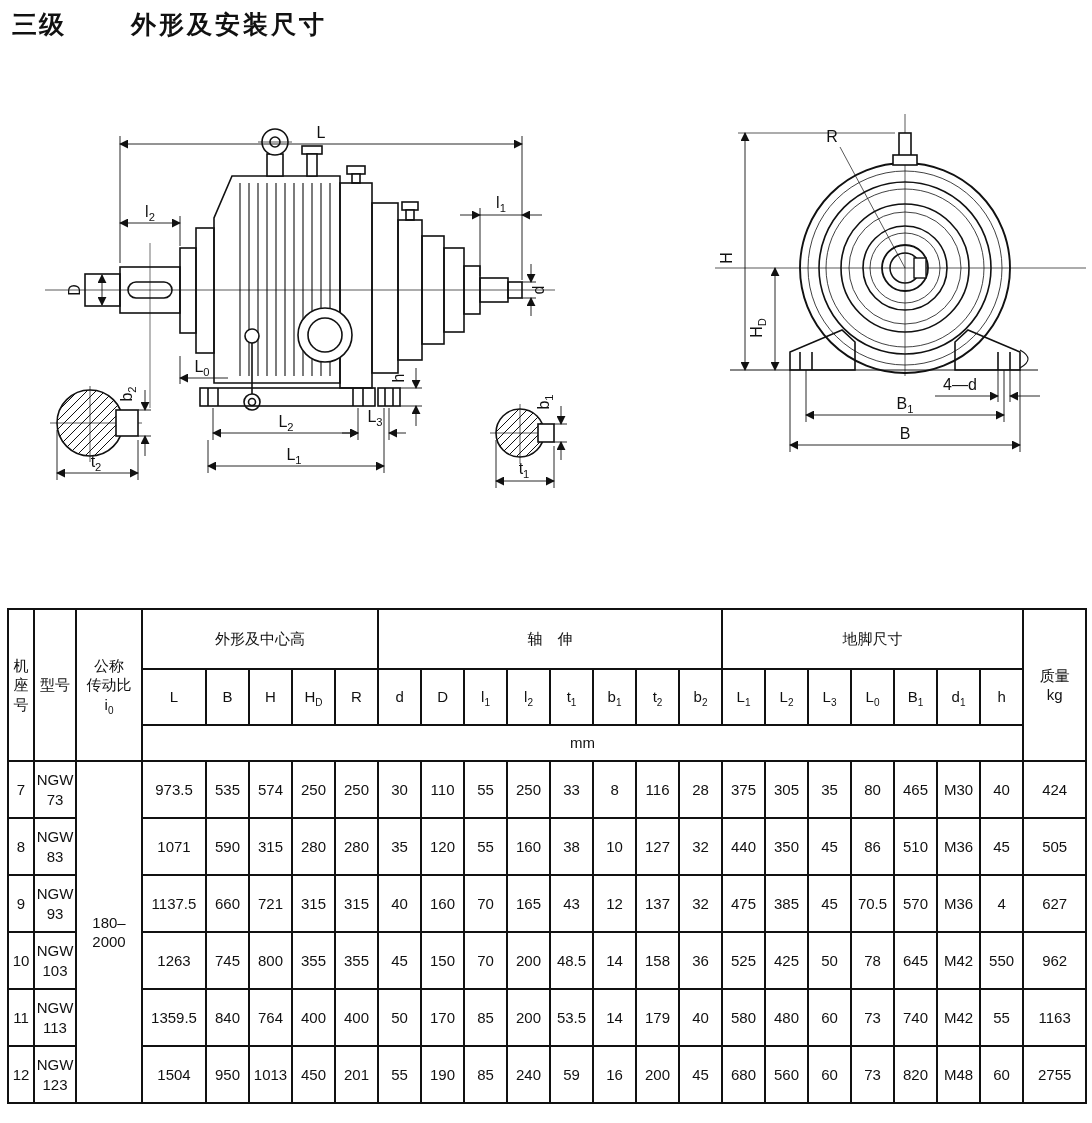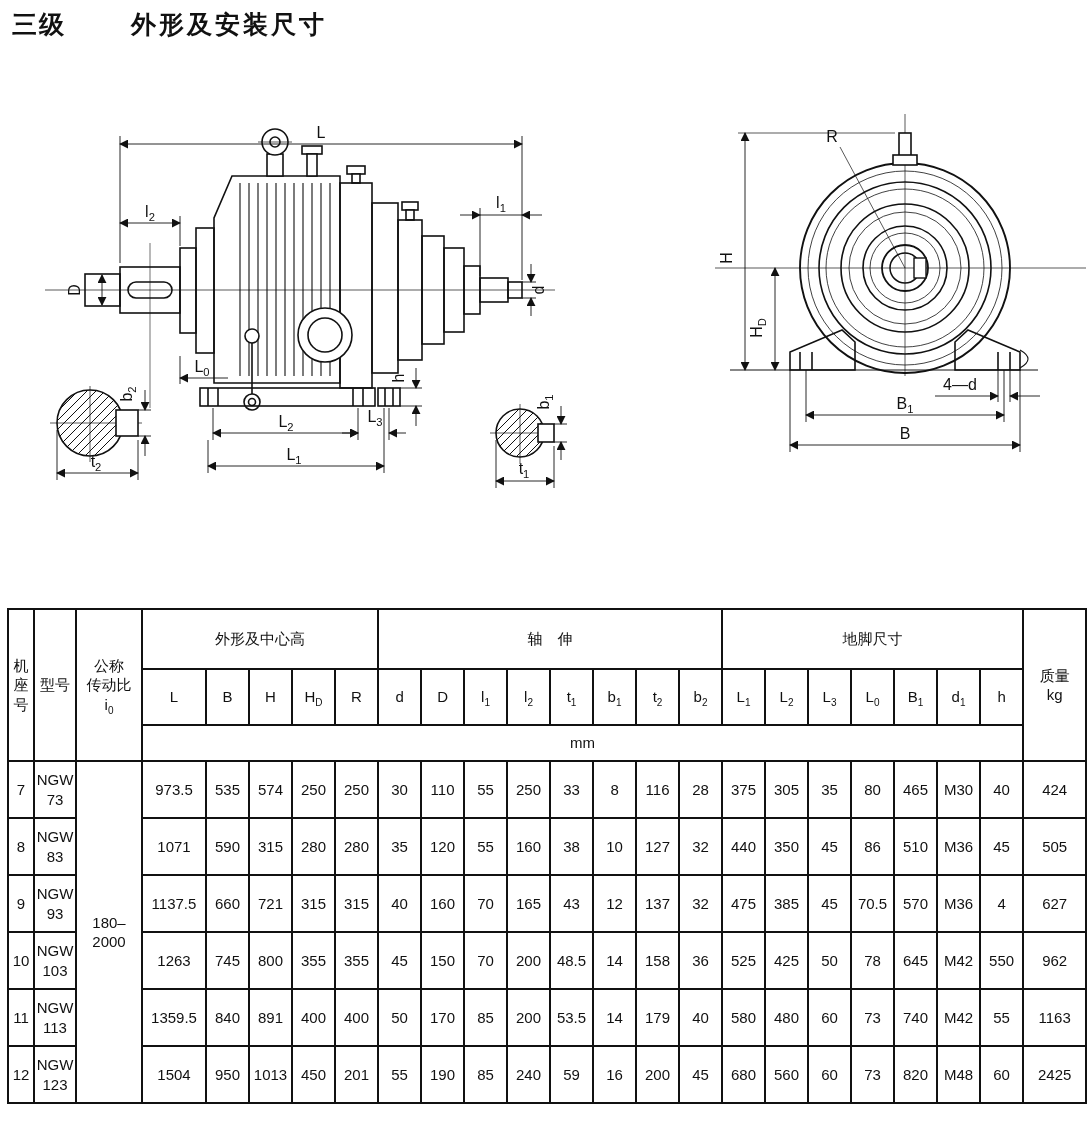--- a/index.html
+++ b/index.html
@@ -412,21 +412,21 @@
           <td>645</td>
           <td>M42</td>
           <td>550</td>
           <td>962</td>
         </tr>
         <tr>
           <td>11</td>
           <td>NGW<br>113</td>
           <td>1359.5</td>
           <td>840</td>
-          <td>891</td>
+          <td>764</td>
           <td>400</td>
           <td>400</td>
           <td>50</td>
           <td>170</td>
           <td>85</td>
           <td>200</td>
           <td>53.5</td>
           <td>14</td>
           <td>179</td>
           <td>40</td>
@@ -455,18 +455,18 @@
           <td>16</td>
           <td>200</td>
           <td>45</td>
           <td>680</td>
           <td>560</td>
           <td>60</td>
           <td>73</td>
           <td>820</td>
           <td>M48</td>
           <td>60</td>
-          <td>2425</td>
+          <td>2755</td>
         </tr>
       </tbody>
   </table>
 
 </div>
 
 </body></html>

